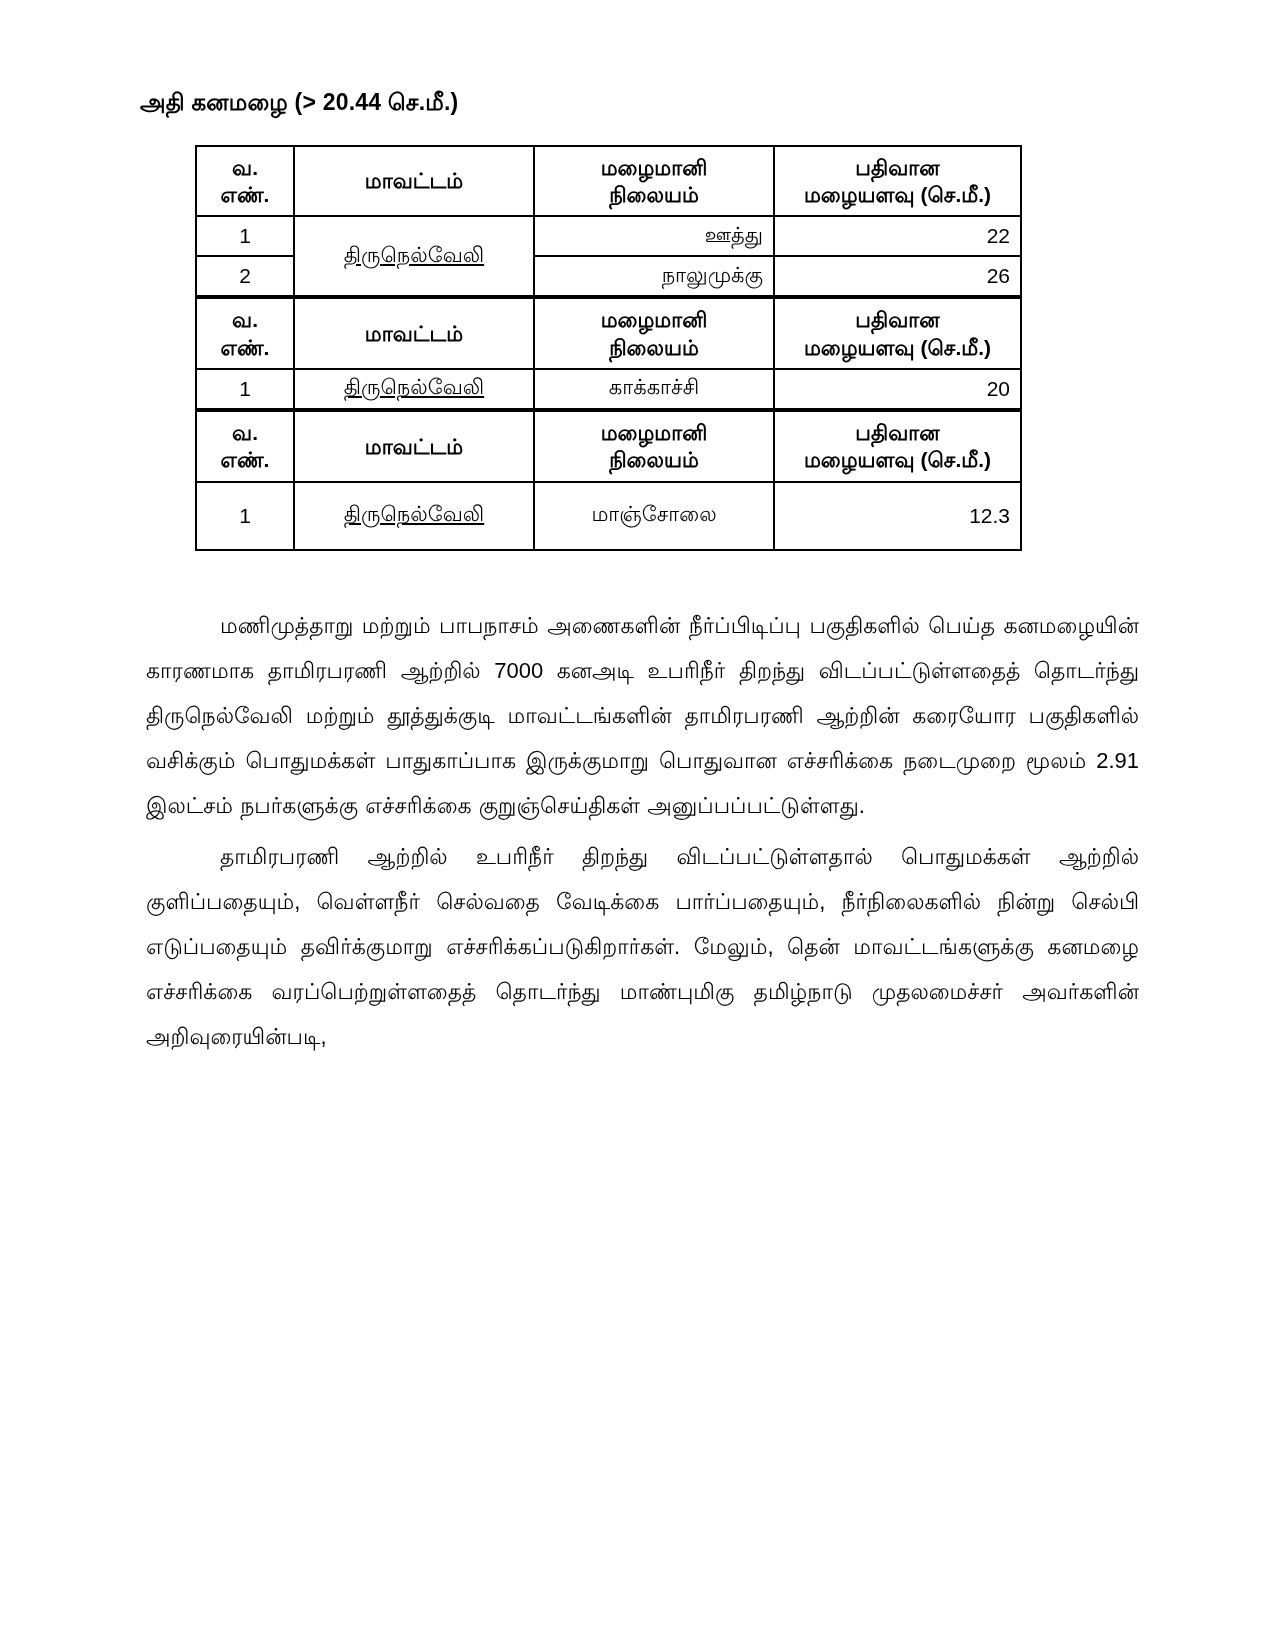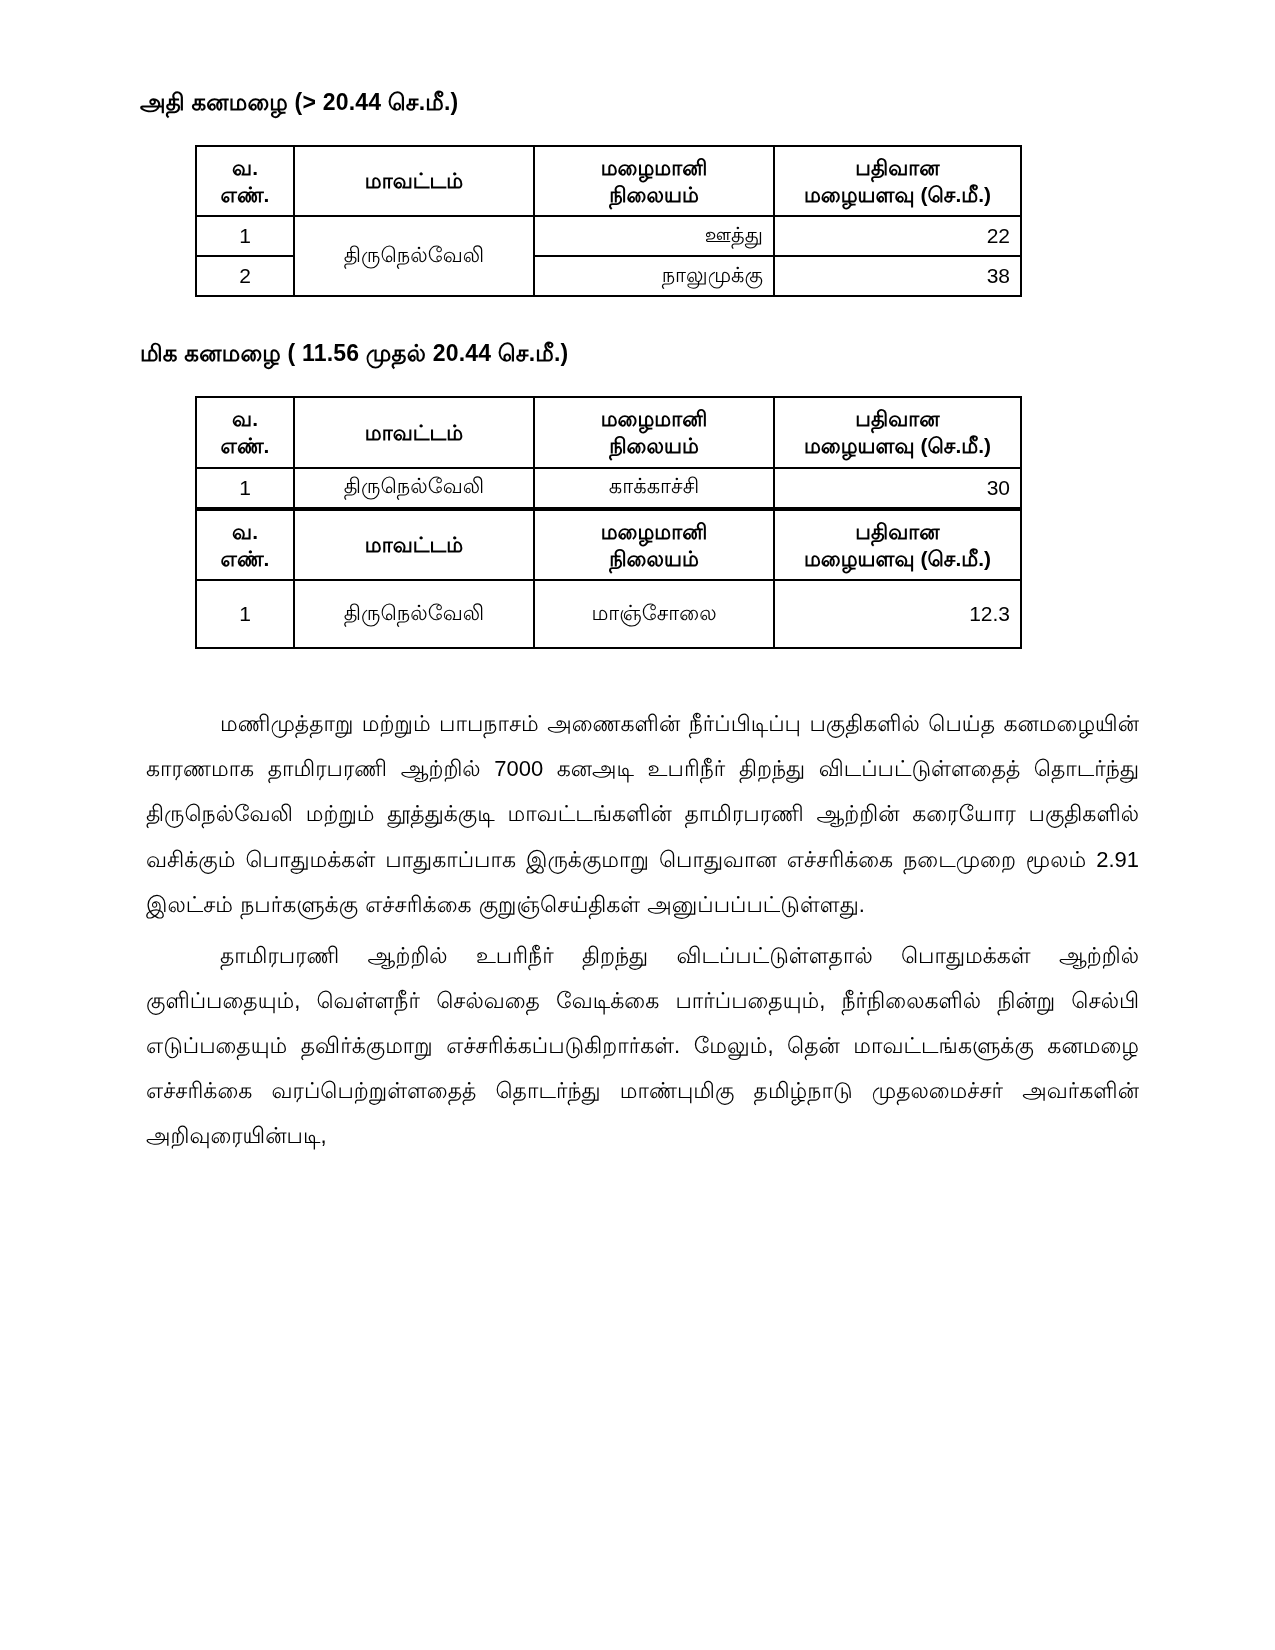--- a/index.html
+++ b/index.html
@@ -56,21 +56,21 @@
     font-weight: bold;
     line-height: 1.3;
     padding: 7px 6px;
   }
   .col-sno     { width: 98px; }
   .col-dist    { width: 240px; }
   .col-station { width: 240px; }
   .col-amount  { width: 247px; }
 
   .cell-sno { text-align: center; }
-  .cell-dist { text-align: center; }
+  .cell-dist { text-align: center; text-decoration: underline; }
   .cell-station { text-align: right; padding-left: 14px; }
   .cell-amount { text-align: right; padding-right: 14px; }
 
   .row-tall td { height: 58px; }
   .row-short td { height: 30px; }
 
   .heading-break { display: block; }
 
   
   .body-text {
@@ -119,26 +119,25 @@
     <tbody>
       <tr class="row-short">
         <td class="cell-sno">1</td>
         <td class="cell-dist" rowspan="2">திருநெல்வேலி</td>
         <td class="cell-station">ஊத்து</td>
         <td class="cell-amount">22</td>
       </tr>
       <tr class="row-short">
         <td class="cell-sno">2</td>
         <td class="cell-station">நாலுமுக்கு</td>
-        <td class="cell-amount">38</td>
+        <td class="cell-amount">26</td>
       </tr>
     </tbody>
   </table>
 
-  <div class="section-heading second">மிக கனமழை ( 11.56 முதல் 20.44 செ.மீ.)</div>
 
   <table class="rain-table">
     <colgroup>
       <col class="col-sno">
         <col class="col-dist">
         <col class="col-station">
         <col class="col-amount">
     </colgroup>
     <thead>
       <tr>
@@ -155,21 +154,21 @@
           <span class="heading-break">பதிவான</span>
           <span class="heading-break">மழையளவு (செ.மீ.)</span>
         </td>
       </tr>
     </thead>
     <tbody>
       <tr class="row-short">
         <td class="cell-sno">1</td>
         <td class="cell-dist">திருநெல்வேலி</td>
         <td class="cell-station" style="text-align:center">காக்காச்சி</td>
-        <td class="cell-amount">30</td>
+        <td class="cell-amount">20</td>
       </tr>
     </tbody>
   </table>
 
 
   <table class="rain-table">
     <colgroup>
       <col class="col-sno">
         <col class="col-dist">
         <col class="col-station">

